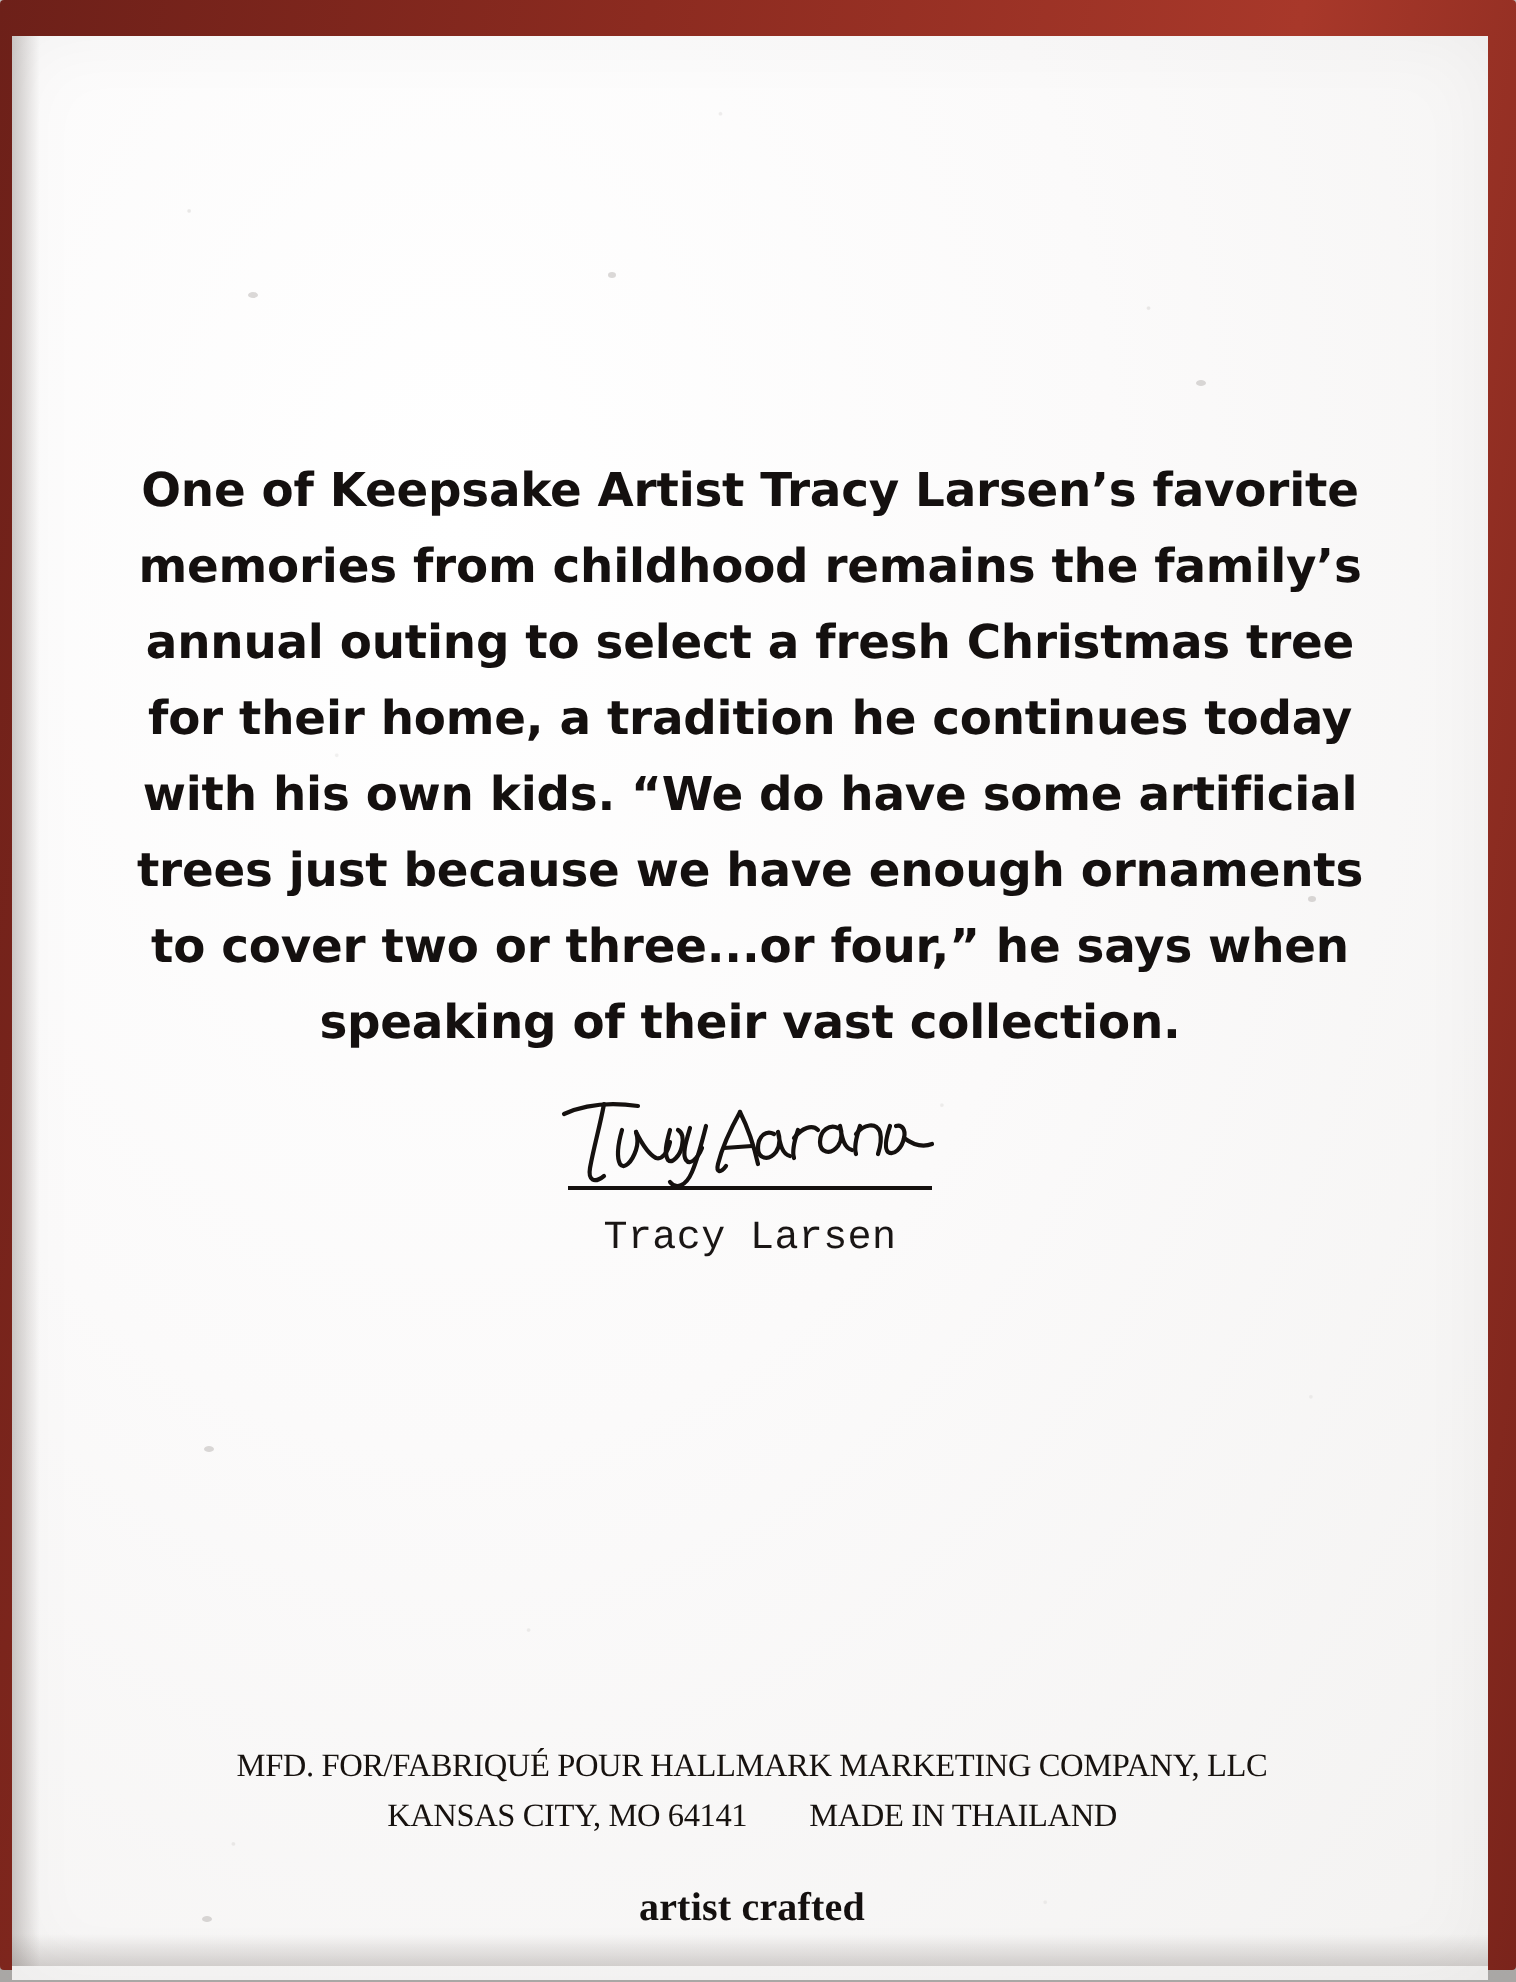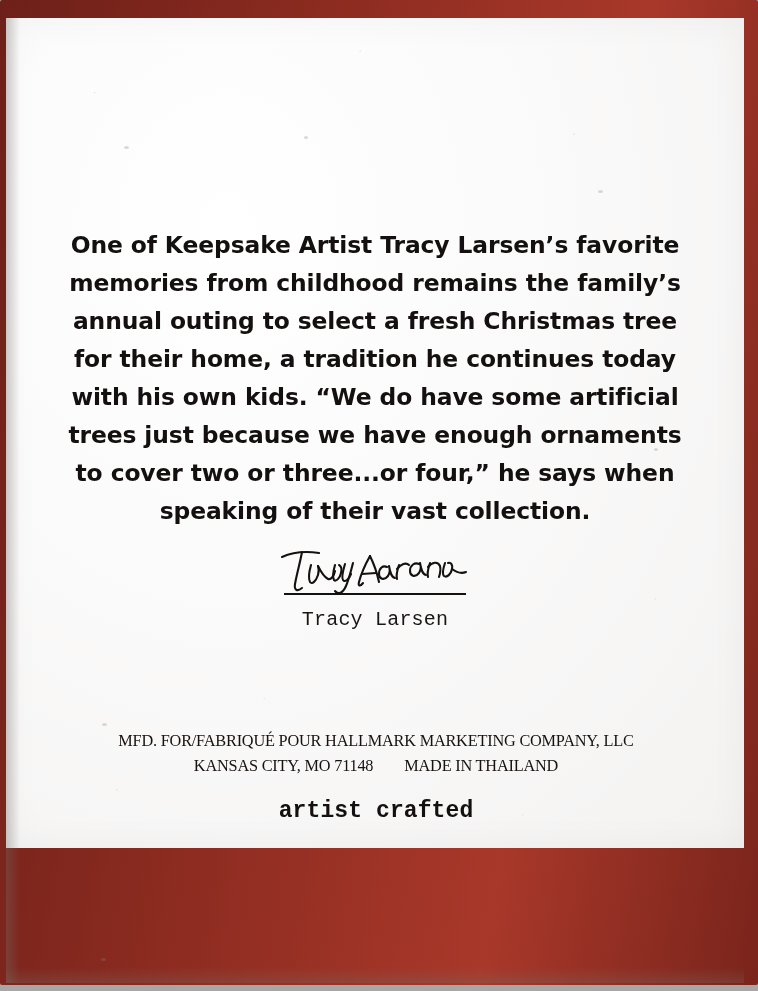--- a/index.html
+++ b/index.html
@@ -32,21 +32,21 @@
     background: linear-gradient(100deg, #6d2019 0%, #8c2b20 35%, #a8382a 70%, #7a241b 100%);
     border-radius: 2px;
   }
 
   
   #box-face {
     position: absolute;
     left: 6px;
     top: 18px;
     width: 738px;
-    height: 830px;
+    height: 972px;
     background:
       radial-gradient(ellipse at 30% 25%, #ffffff 0%, #fbfafa 45%, #f3f2f1 100%);
     box-shadow: inset 0 0 40px rgba(0,0,0,0.045);
   }
 
   
   #grain {
     position: absolute;
     inset: 0;
     pointer-events: none;
@@ -140,23 +140,23 @@
     line-height: 25px;
     letter-spacing: -0.2px;
     white-space: pre;
   }
   #artist-crafted {
     position: absolute;
     left: 40px;
     bottom: 24px;
     width: 660px;
     text-align: center;
-    font-family: Liberation Mono, monospace;
+    font-family: Liberation Serif, serif;
     font-weight: 700;
-    font-size: 23px;
+    font-size: 20px;
     letter-spacing: 0.1px;
     color: #14100f;
   }
 
   
   .scuff {
     position: absolute;
     background: rgba(140,132,128,0.30);
     border-radius: 50%;
     pointer-events: none;
@@ -204,21 +204,21 @@
           <path d="M170 20 C168 26, 167 31, 169 33 C172 35, 176 31, 177 26 C178 22, 176 19, 173 20"></path>
           <path d="M177 26 C181 29, 186 31, 191 29"></path>
         </g>
       </svg>
       <div id="signature-rule"></div>
       <div id="signature-name">Tracy Larsen</div>
     </div>
 
     <div id="legal">
       <div class="legal-line">MFD. FOR/FABRIQUÉ POUR HALLMARK MARKETING COMPANY, LLC</div>
-      <div class="legal-line">KANSAS CITY, MO 71148        MADE IN THAILAND</div>
+      <div class="legal-line">KANSAS CITY, MO 64141        MADE IN THAILAND</div>
     </div>
 
     <div id="artist-crafted">artist crafted</div>
 
   </div>
 
   <div id="left-fold"></div>
   <div id="bottom-fold"></div>
 
 </div>

